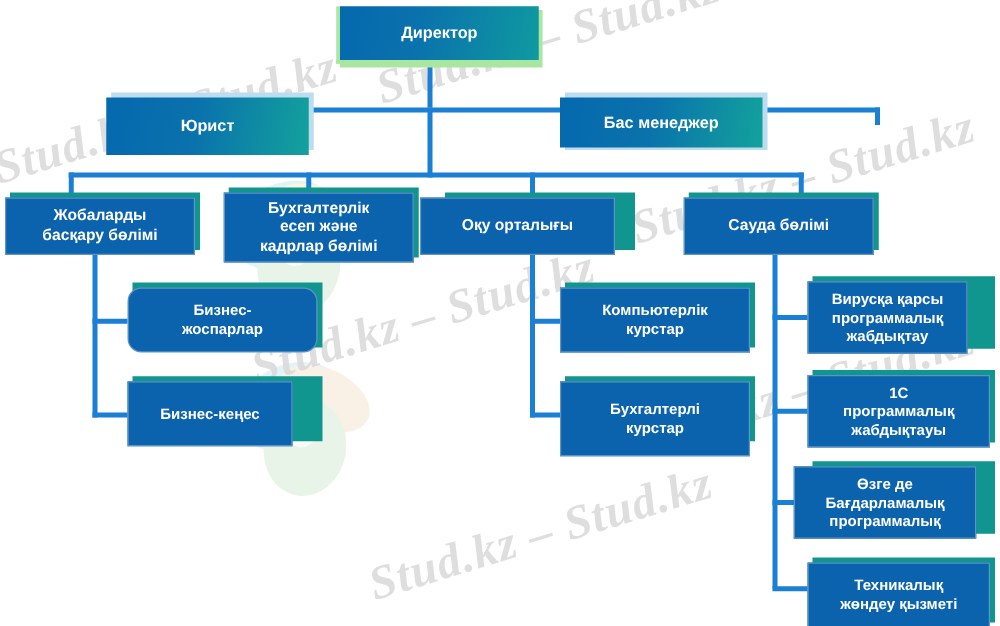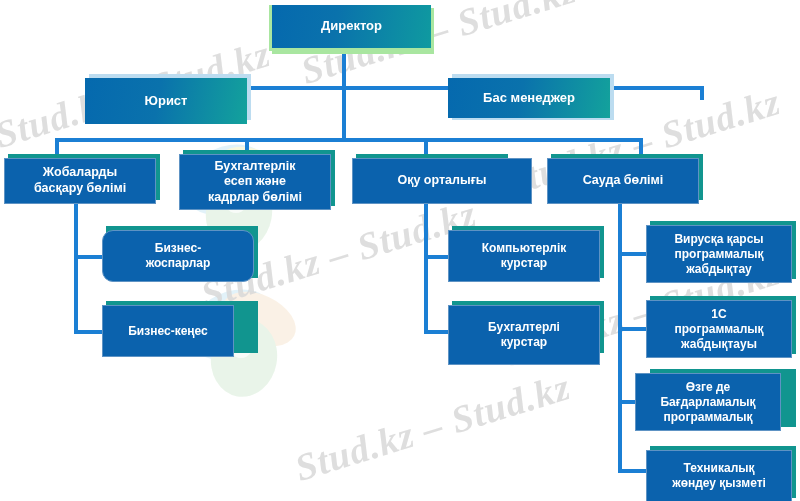--- a/index.html
+++ b/index.html
@@ -178,21 +178,21 @@
   <div class="shadow-teal" style="left:183px; top:150px; width:152px; height:56px;"></div>
   <div class="node node-dept" style="left:179px; top:154px; width:152px; height:56px;align-items:center;">
     <span>
       <span>Бухгалтерлік</span><br>
       <span>есеп және</span><br>
       <span>кадрлар бөлімі</span>
     </span>
   </div>
 
   <div class="shadow-teal" style="left:356px; top:154px; width:152px; height:46px;"></div>
-  <div class="node node-dept" style="left:352px; top:158px; width:180px; height:46px;">Оқу орталығы</div>
+  <div class="node node-dept" style="left:336px; top:158px; width:156px; height:46px;">Оқу орталығы</div>
 
   <div class="shadow-teal" style="left:551px; top:154px; width:152px; height:46px;"></div>
   <div class="node node-dept" style="left:547px; top:158px; width:152px; height:46px;">Сауда бөлімі</div>
 
   <div class="shadow-teal" style="left:106px; top:226px; width:152px; height:52px;"></div>
   <div class="node node-leaf" style="left:102px; top:230px; width:152px; height:52px;border-radius:11px;">
     <span>
       <span>Бизнес-</span><br>
       <span>жоспарлар</span>
     </span>
@@ -211,21 +211,21 @@
 
   <div class="shadow-teal" style="left:452px; top:301px; width:152px; height:52px;"></div>
   <div class="node node-leaf" style="left:448px; top:305px; width:152px; height:60px;">
     <span>
       <span>Бухгалтерлі</span><br>
       <span>курстар</span>
     </span>
   </div>
 
   <div class="shadow-teal" style="left:650px; top:221px; width:146px; height:58px;"></div>
-  <div class="node node-leaf" style="left:646px; top:225px; width:146px; height:58px;">
+  <div class="node node-leaf" style="left:646px; top:225px; width:128px; height:58px;">
     <span>
       <span>Вирусқа қарсы</span><br>
       <span>программалық</span><br>
       <span>жабдықтау</span>
     </span>
   </div>
 
   <div class="shadow-teal" style="left:650px; top:296px; width:146px; height:58px;"></div>
   <div class="node node-leaf" style="left:646px; top:300px; width:146px; height:58px;">
     <span>

